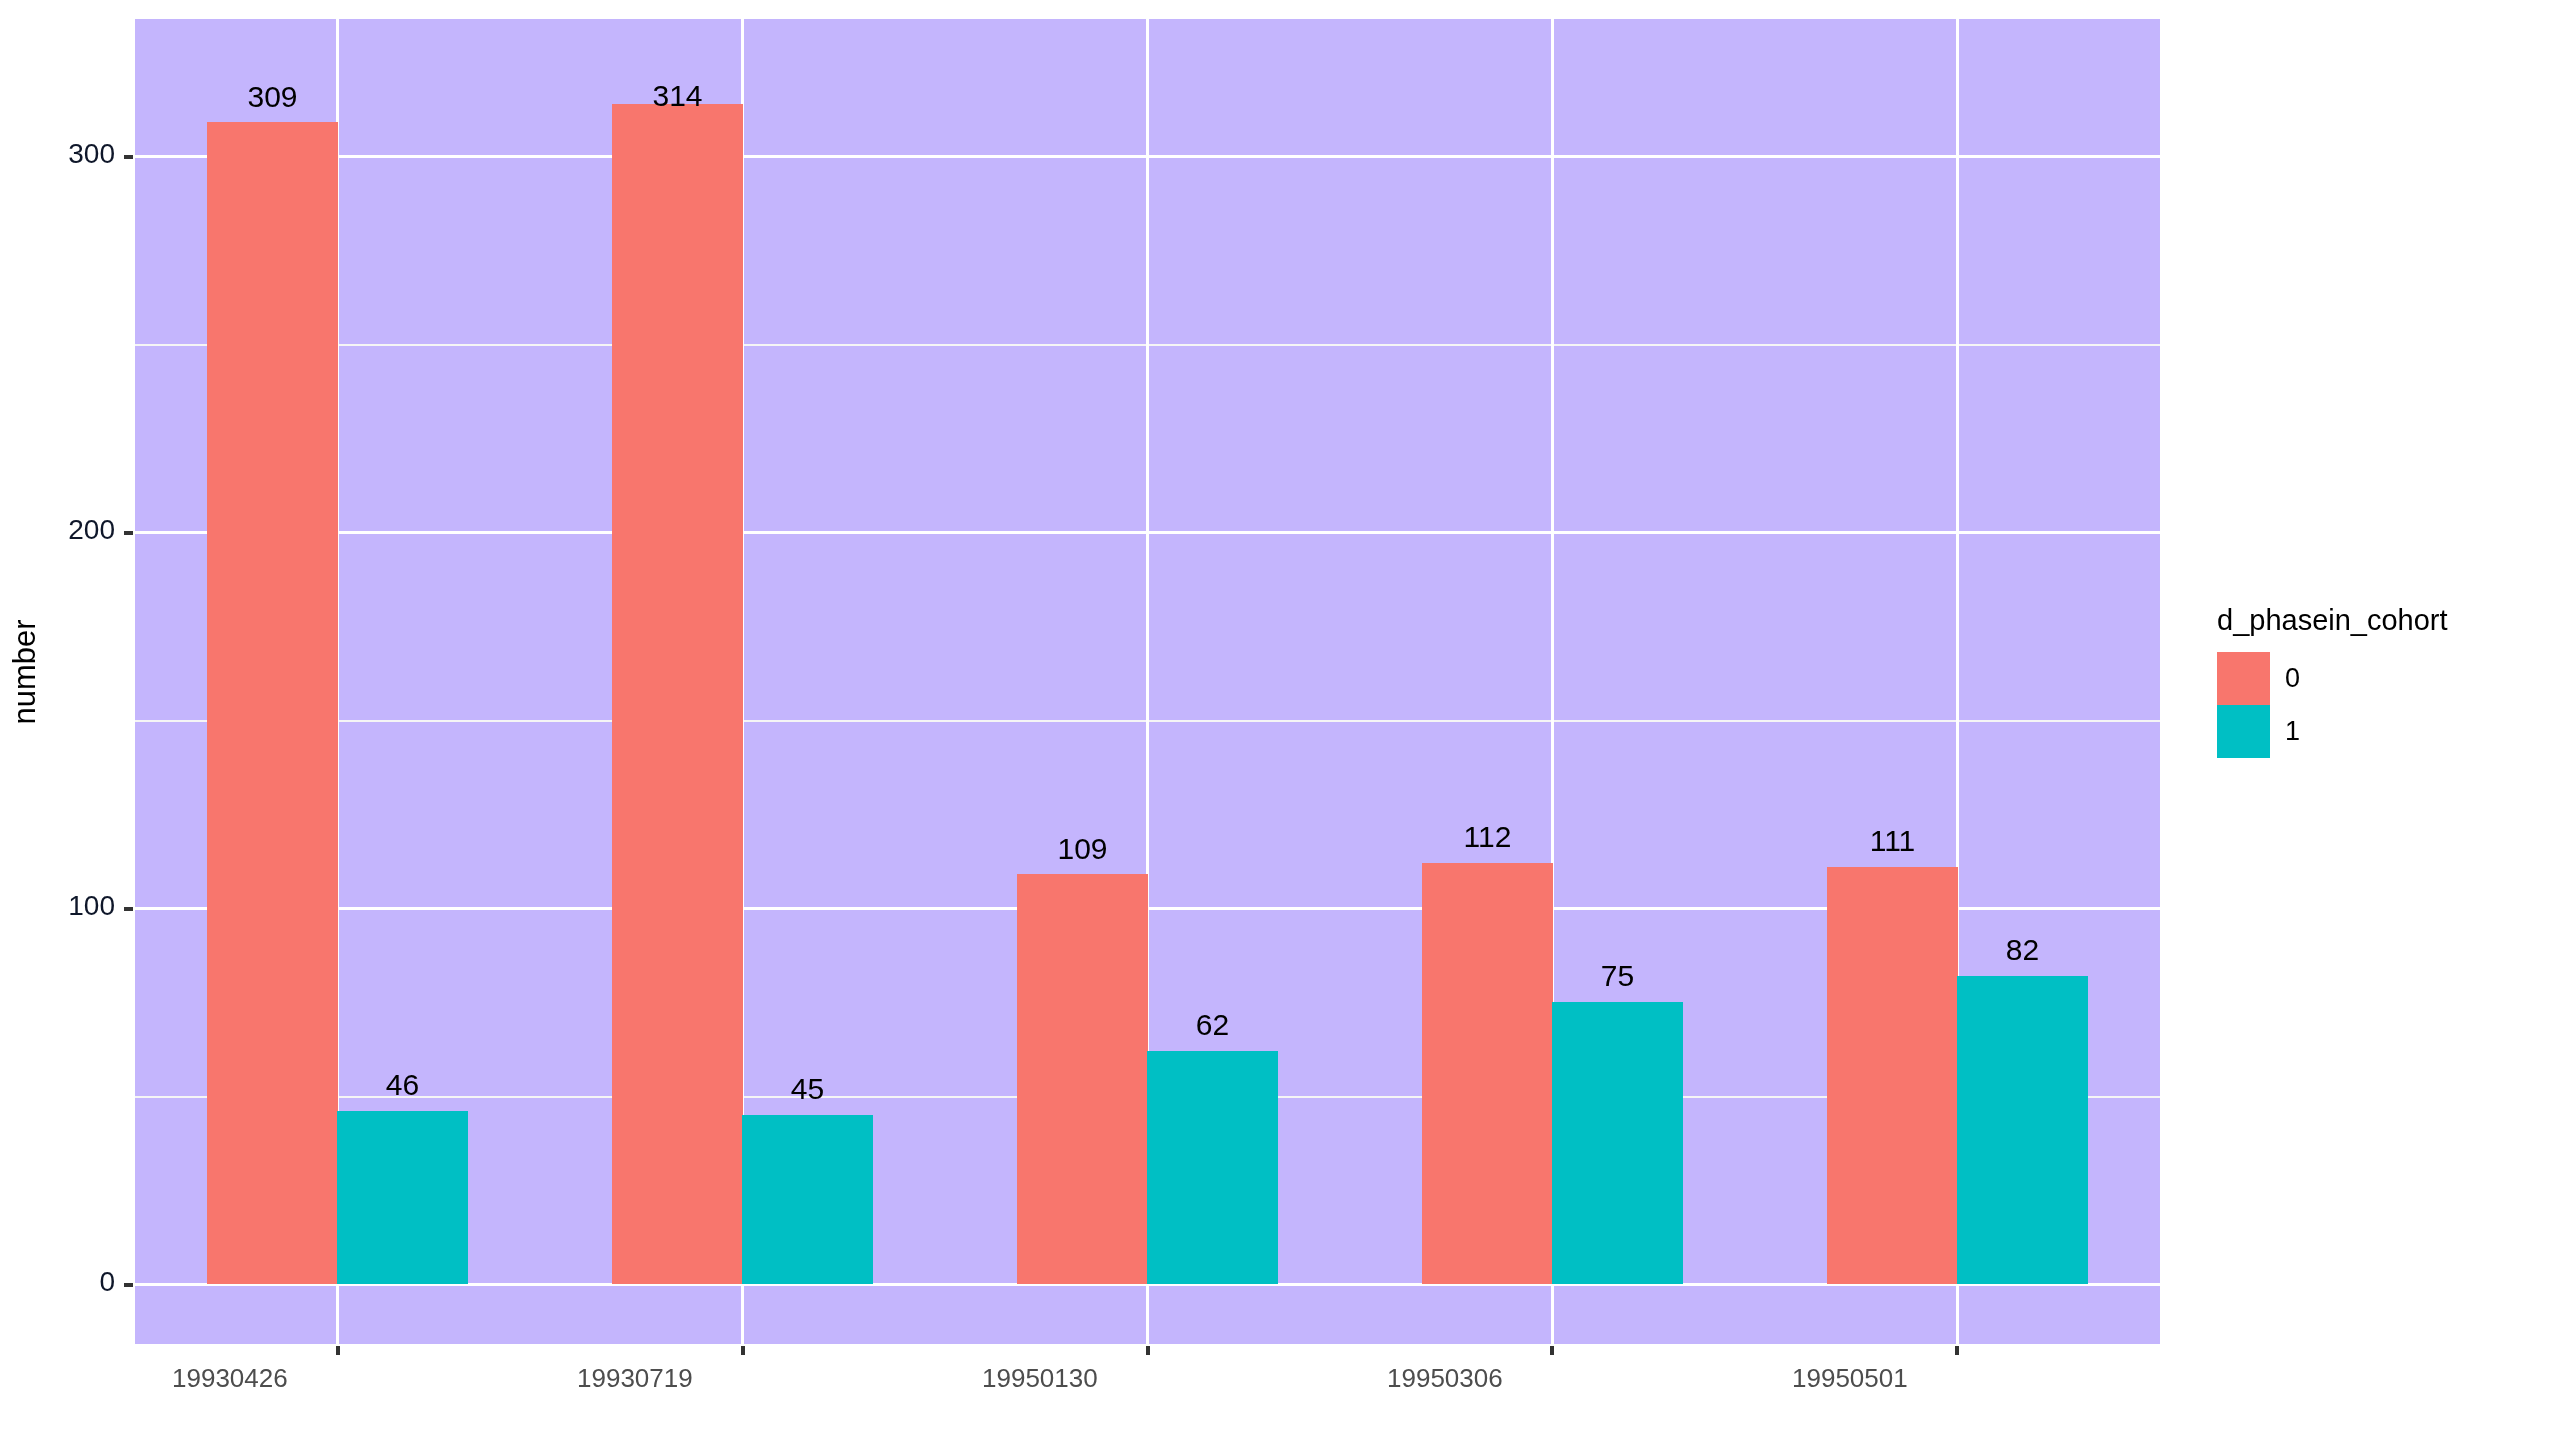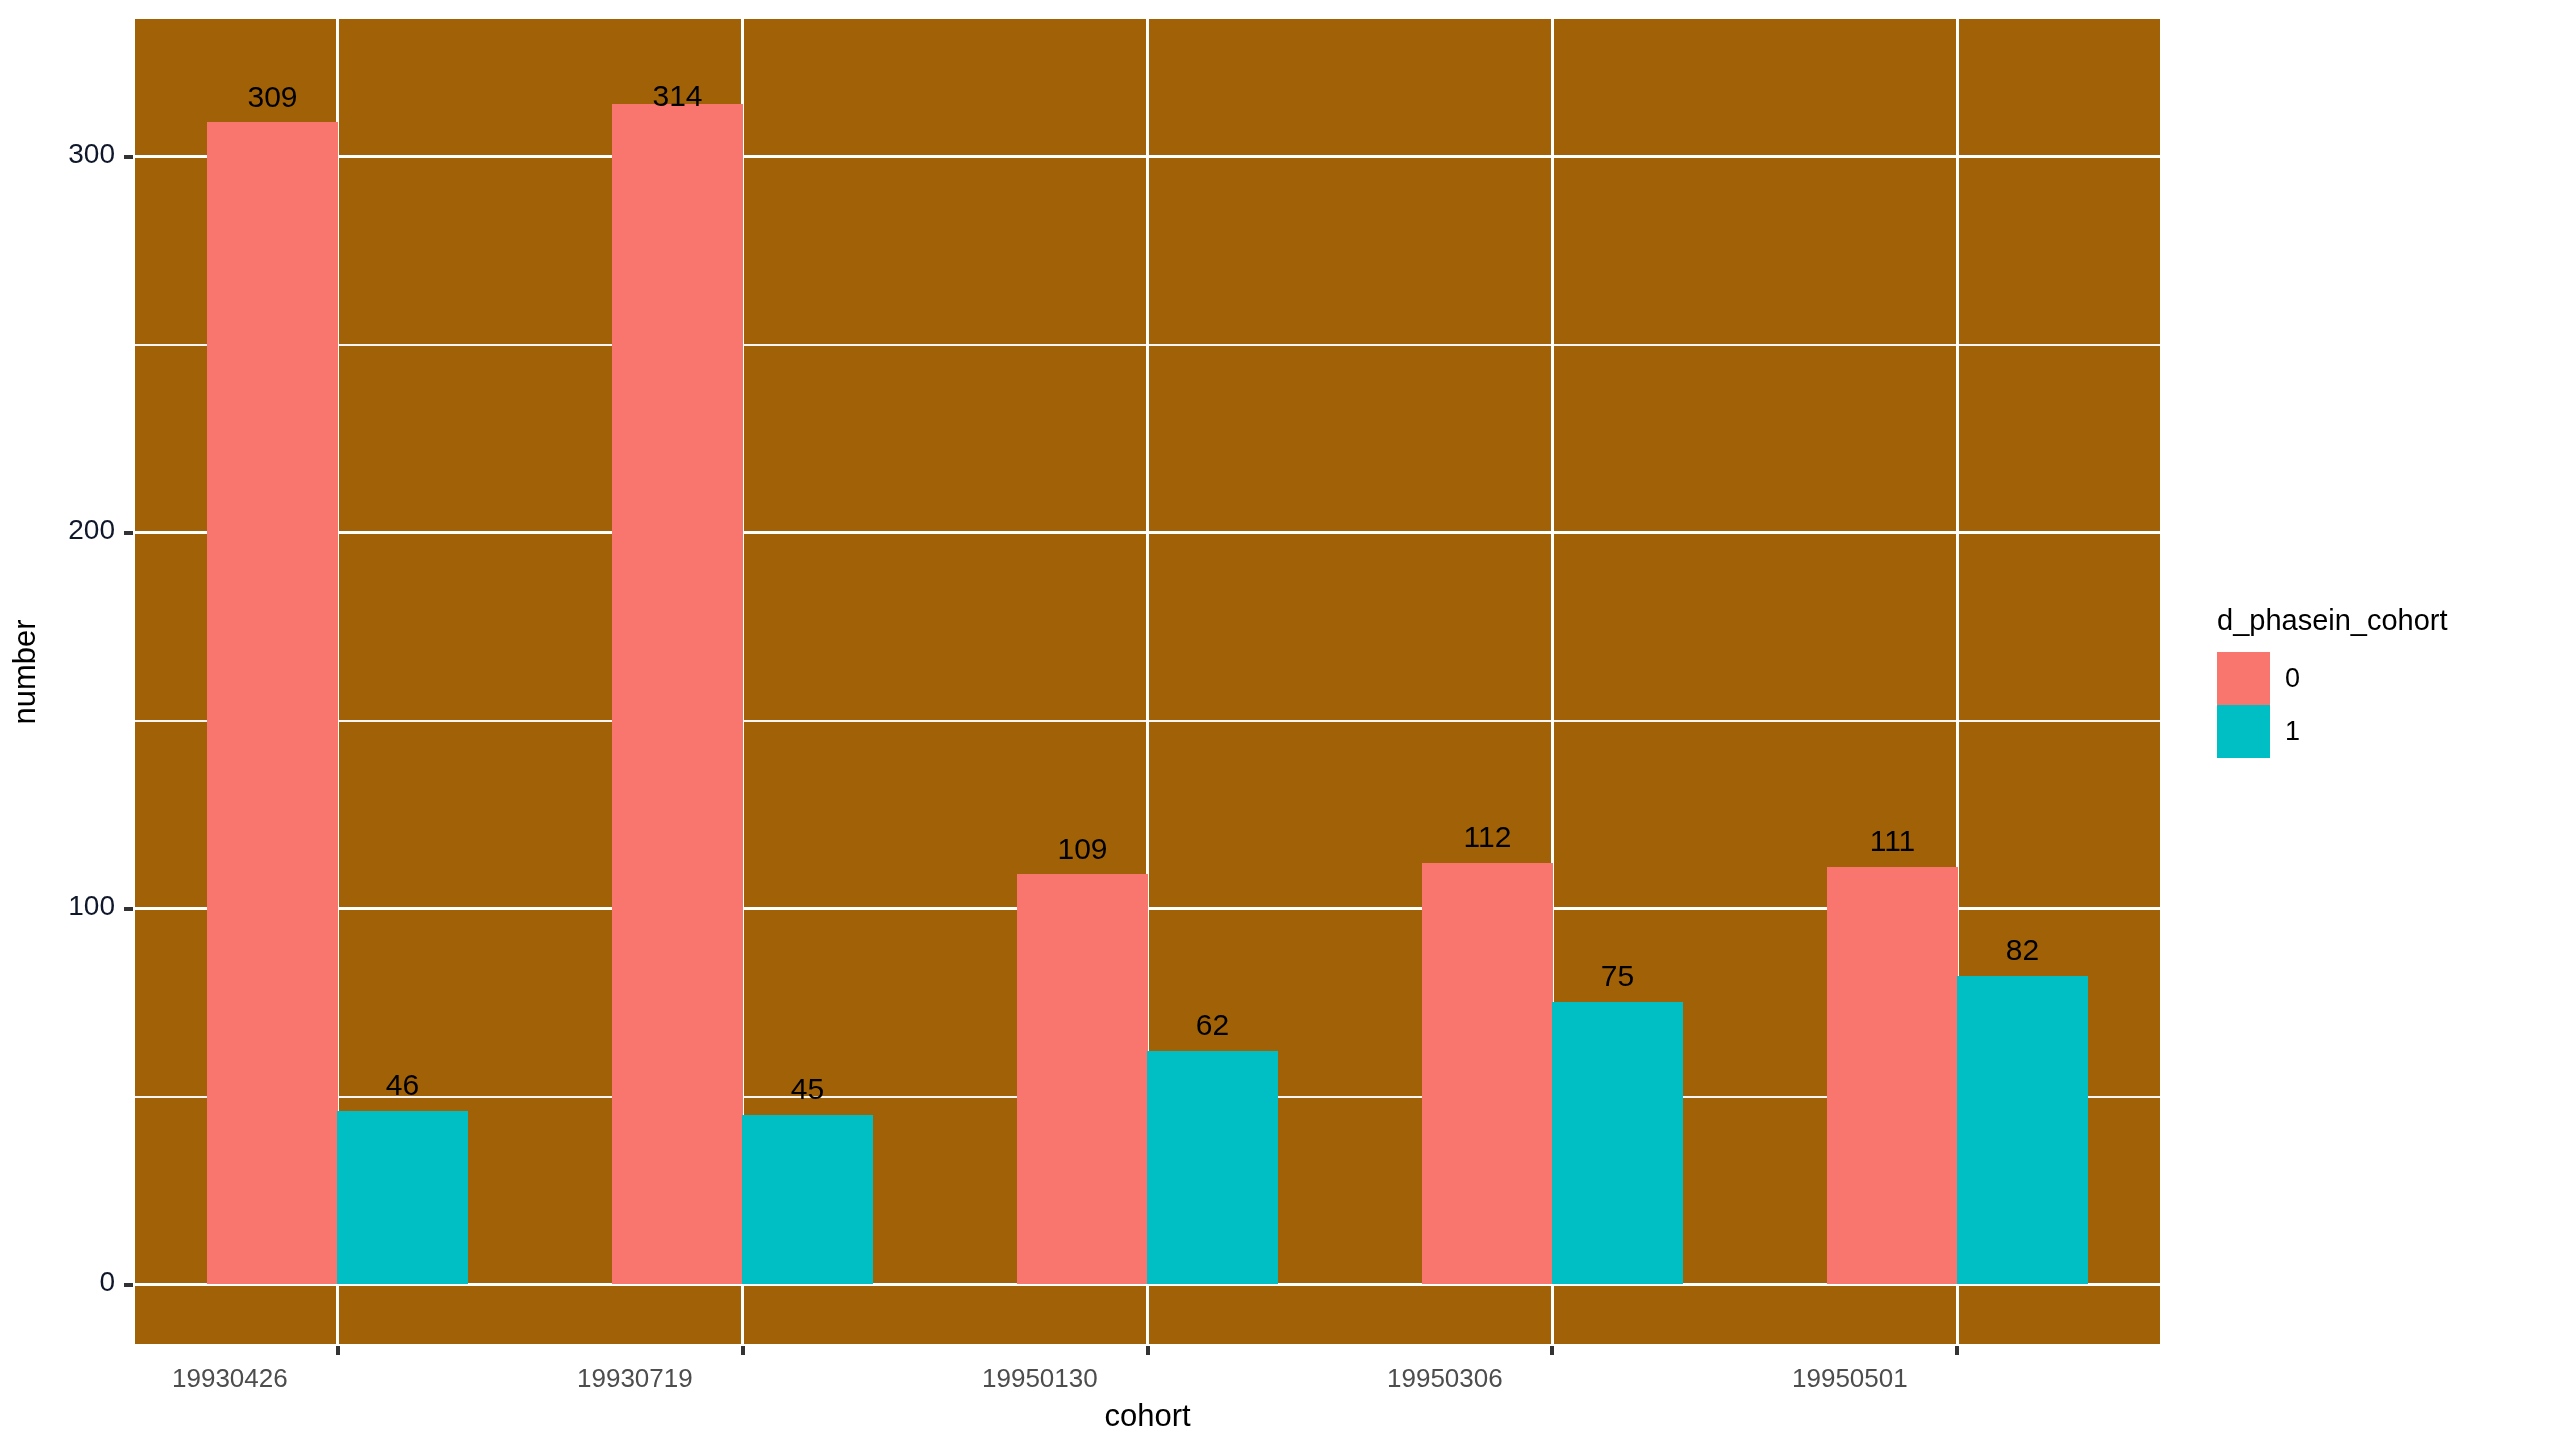--- a/index.html
+++ b/index.html
@@ -55,21 +55,21 @@
     background: #333333;
   }
 
   
   #panel {
     position: absolute;
     left: 135px;
     top: 19px;
     width: 2025px;
     height: 1325px;
-    background: #a16207;
+    background: #c4b5fd;
     overflow: hidden;
   }
   .grid-major-h {
     position: absolute;
     left: 0;
     width: 100%;
     height: 3.3px;
     background: #ffffff;
   }
   .grid-minor-h {
@@ -219,23 +219,20 @@
       <div class="x-tick-mark" style="left: 741px; top: 1346px;"></div>
       <div class="x-tick-label" style="left: 577px; width: 331px; top: 1363px;">19930719</div>
       <div class="x-tick-mark" style="left: 1146px; top: 1346px;"></div>
       <div class="x-tick-label" style="left: 982px; width: 331px; top: 1363px;">19950130</div>
       <div class="x-tick-mark" style="left: 1550px; top: 1346px;"></div>
       <div class="x-tick-label" style="left: 1387px; width: 331px; top: 1363px;">19950306</div>
       <div class="x-tick-mark" style="left: 1955px; top: 1346px;"></div>
       <div class="x-tick-label" style="left: 1792px; width: 331px; top: 1363px;">19950501</div>
     </div>
 
-  <div id="x-axis-title">
-    <span>cohort</span>
-  </div>
 
   <div id="legend">
     <div id="legend-title">d_phasein_cohort</div>
     <div id="legend-items">
         <div class="legend-row">
           <div class="legend-key" style="background: rgb(248, 118, 109);"></div>
           <div class="legend-label">0</div>
         </div>
         <div class="legend-row">
           <div class="legend-key" style="background: rgb(0, 191, 196);"></div>

